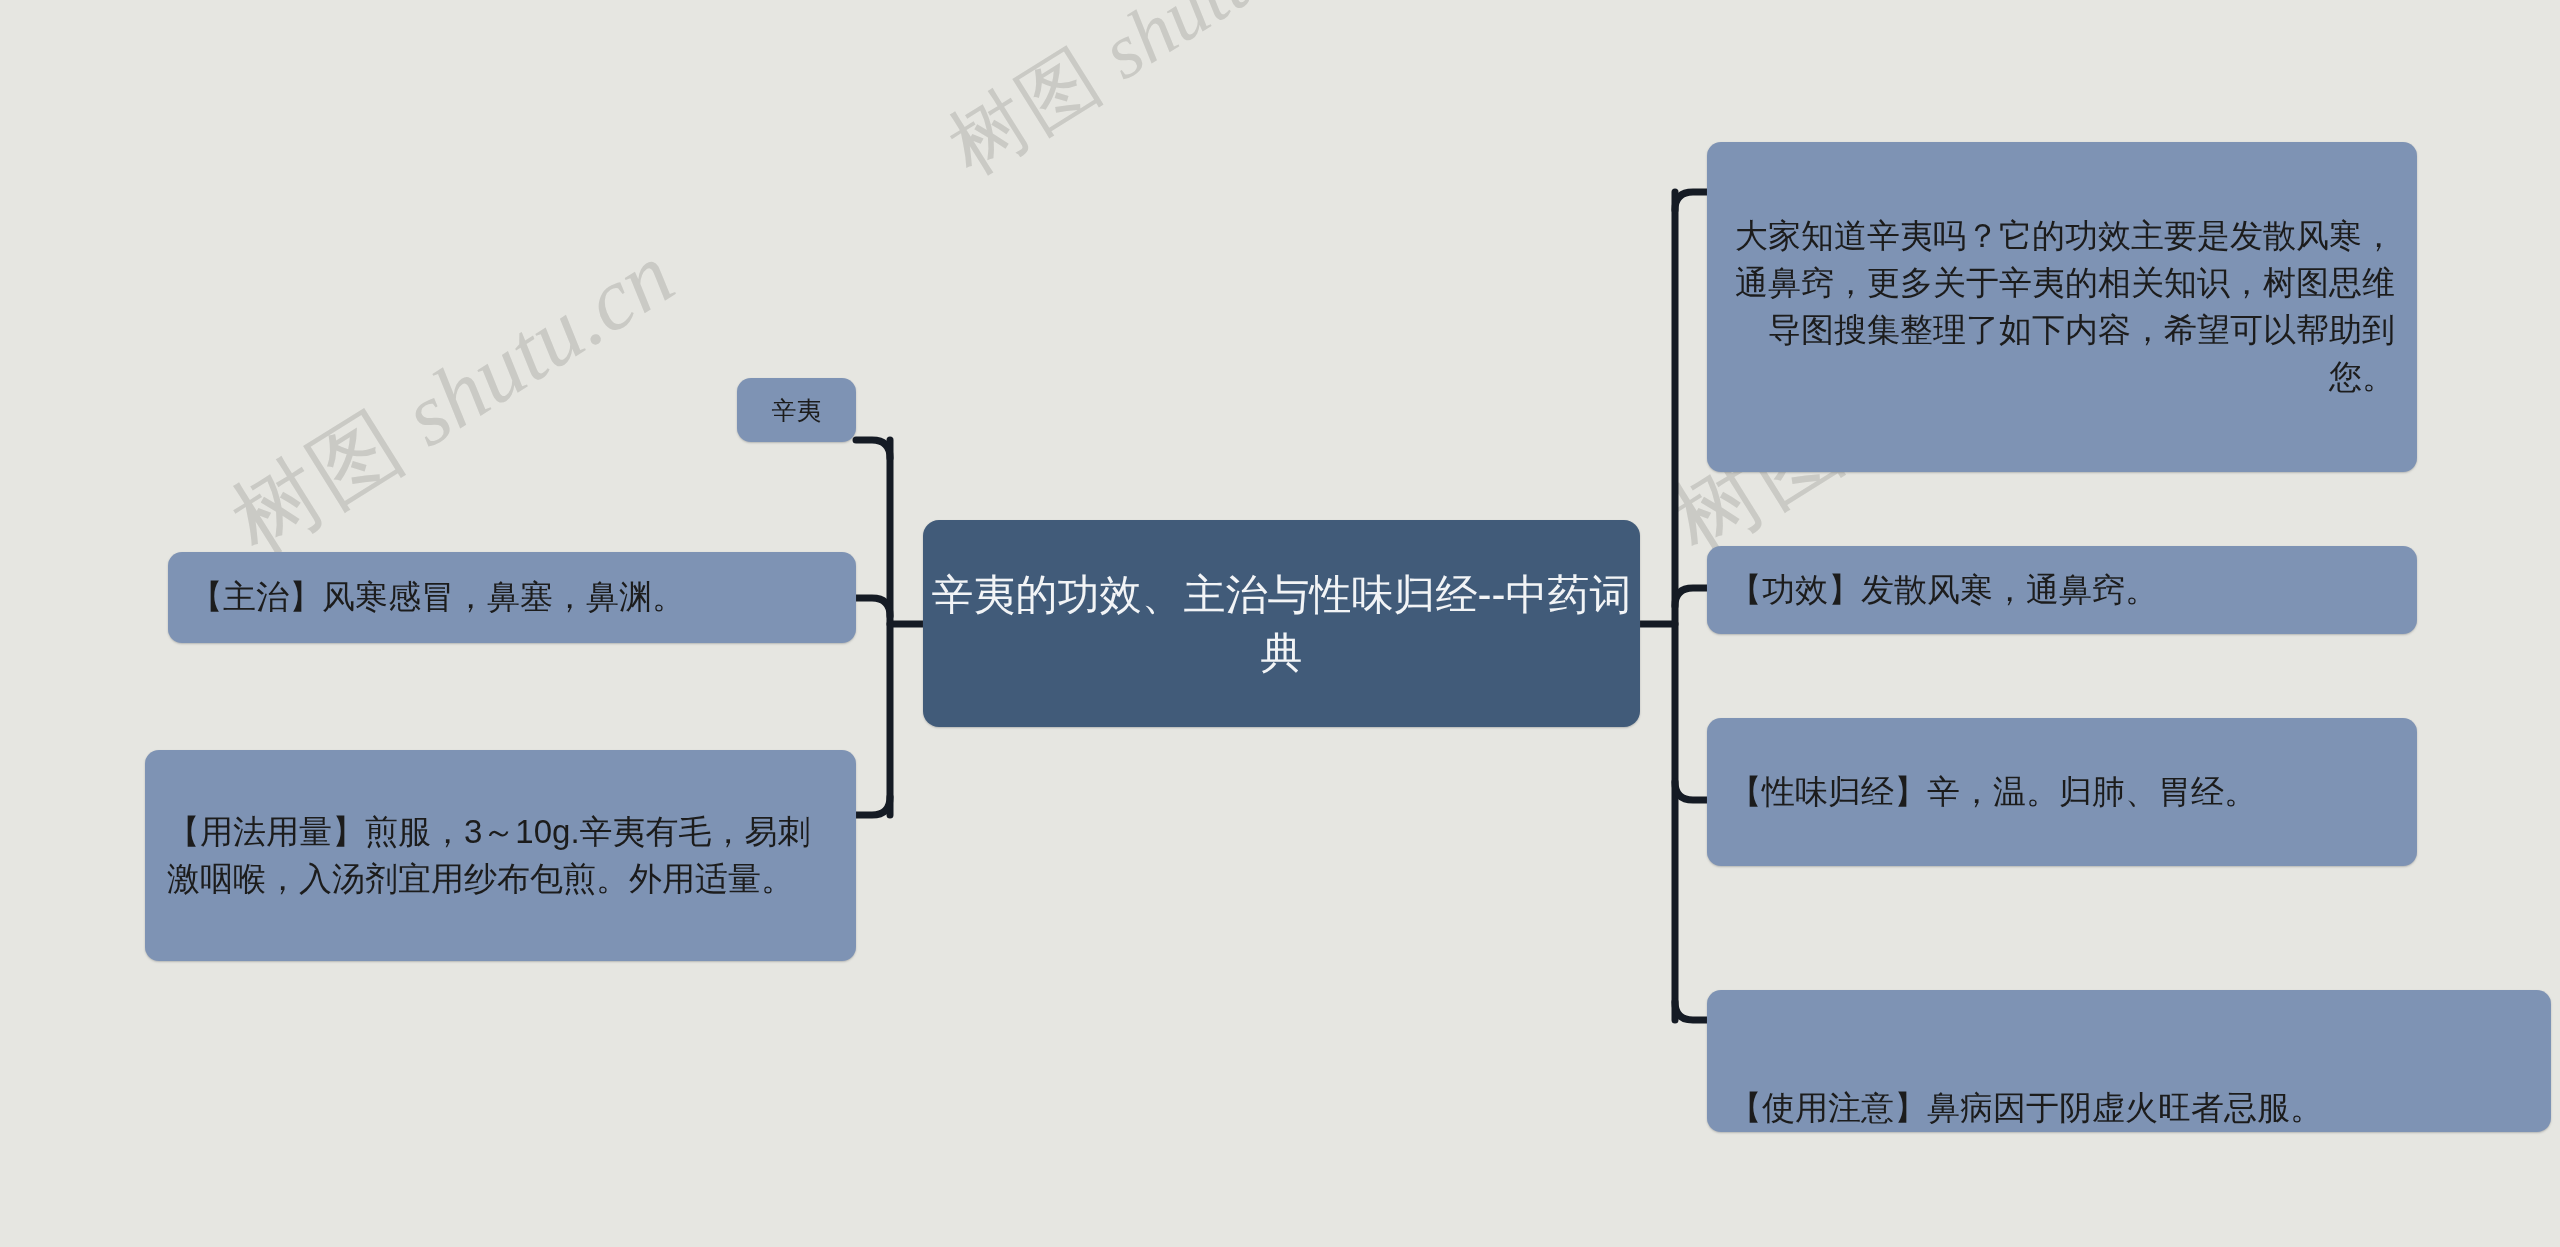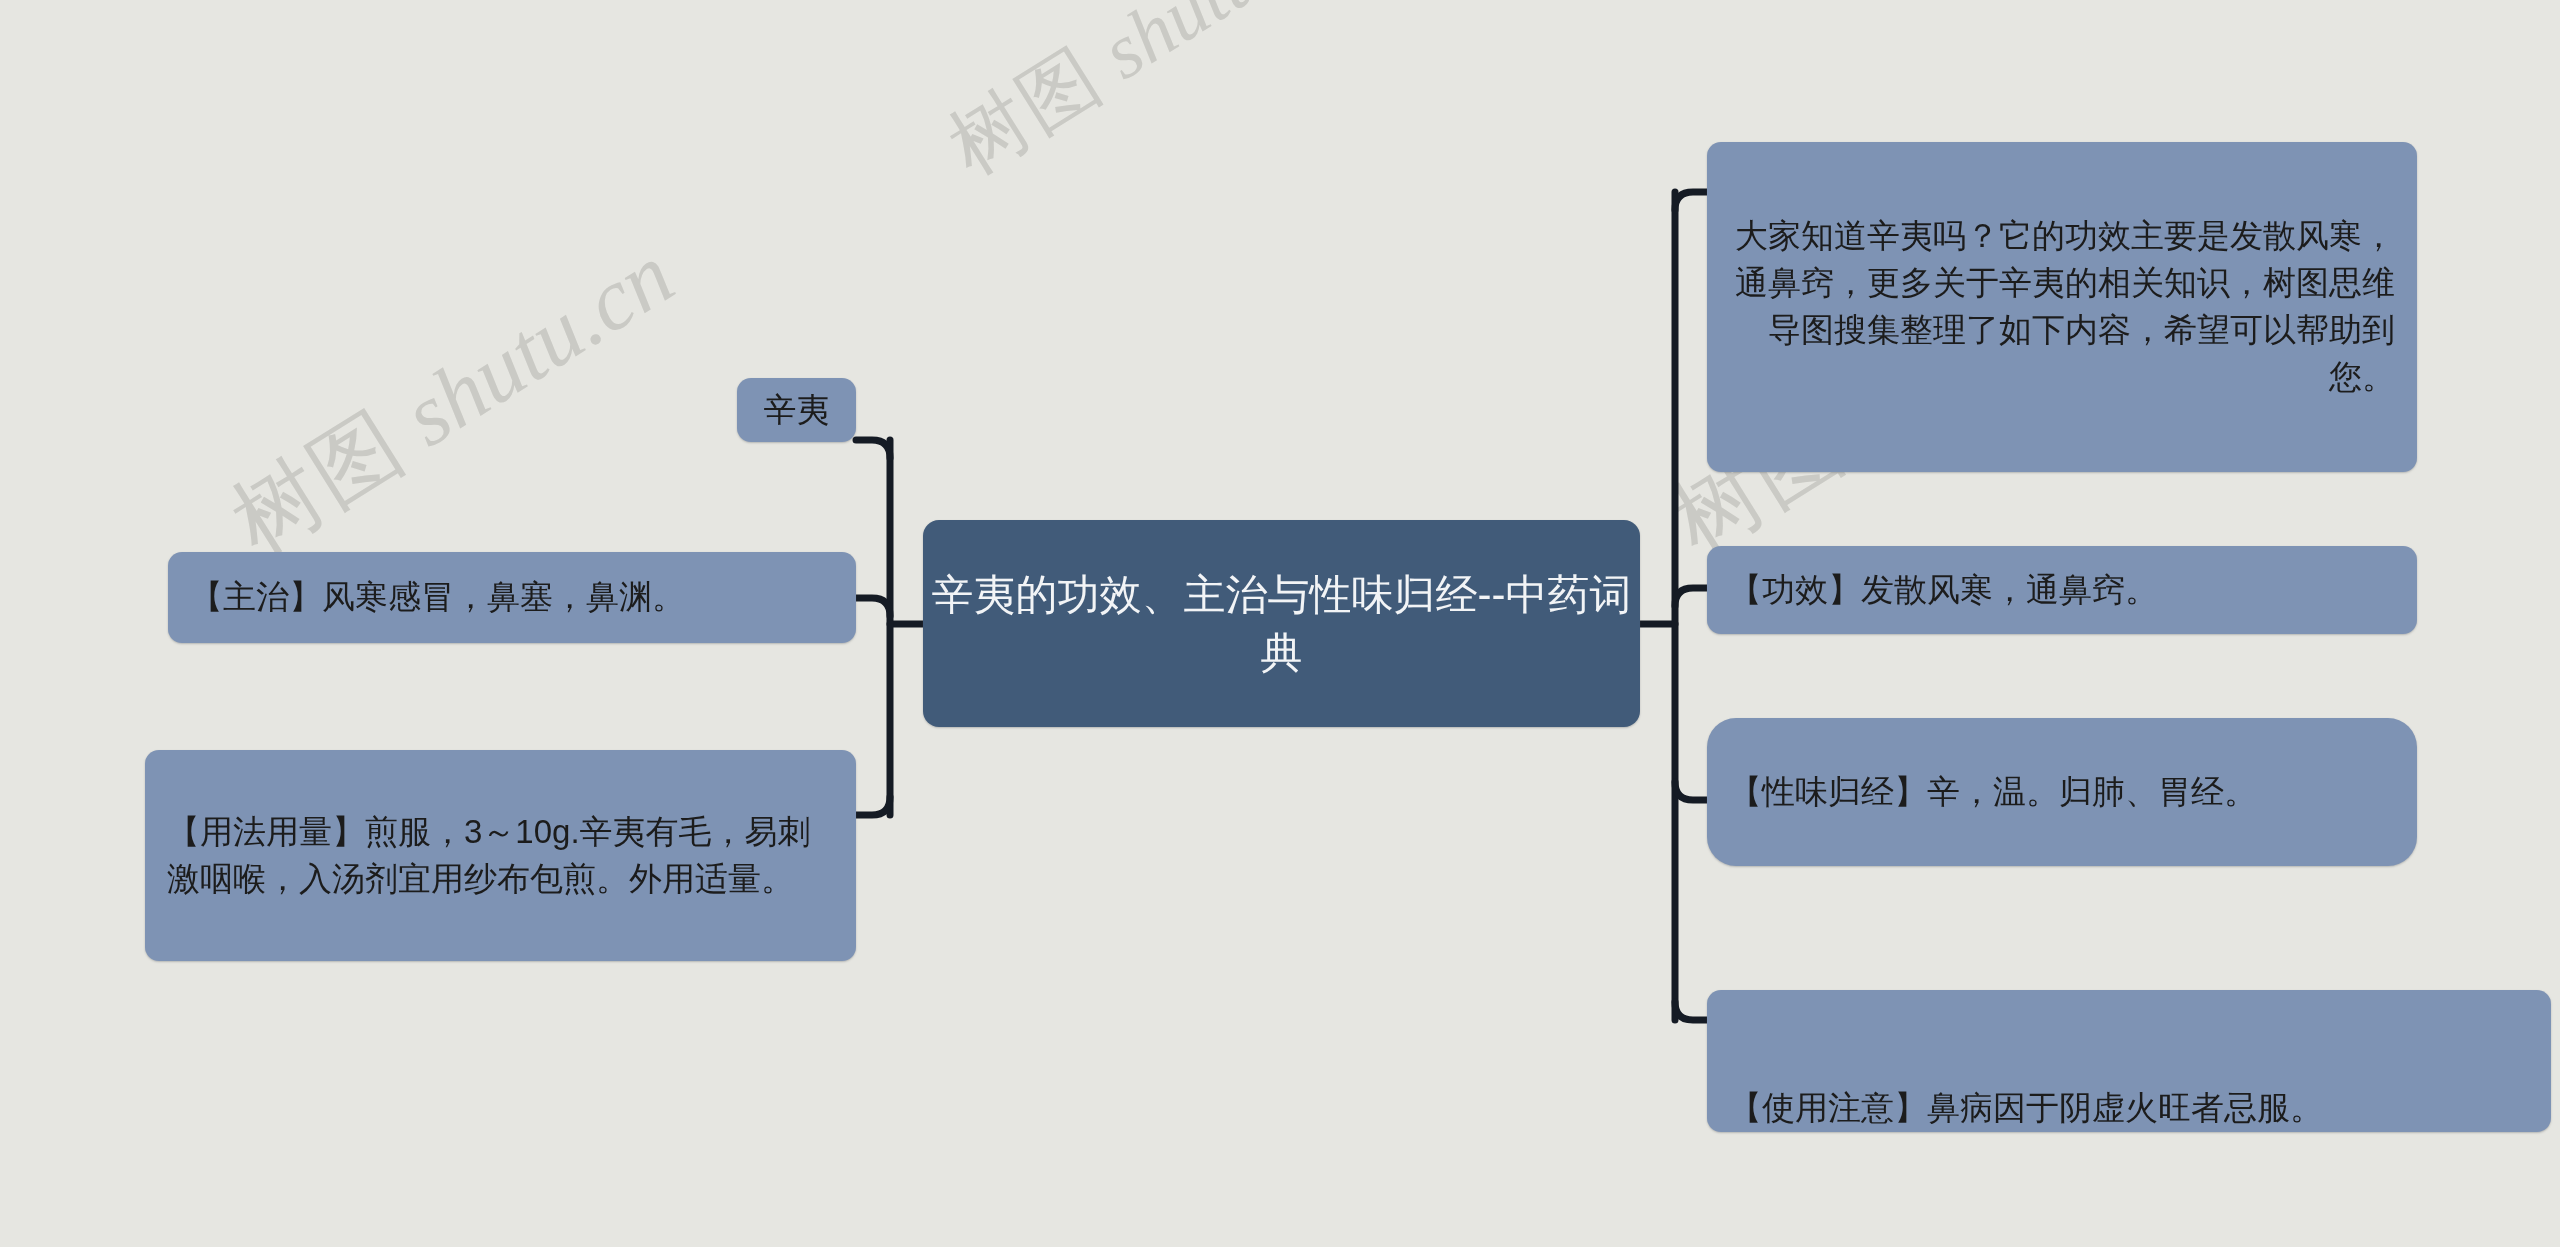--- a/index.html
+++ b/index.html
@@ -82,21 +82,21 @@
     color: #1c1c1c;
     font-size: 33px;
     line-height: 1.42;
   }
   .node-branch .txt {
     padding: 0 22px;
   }
   .node-small {
     background: #7e93b4;
     color: #1c1c1c;
-    font-size: 33px;
+    font-size: 25px;
     justify-content: center;
     text-align: center;
   }
 </style>
 </head>
 <body>
 
 <div id="canvas">
 
   <div class="wm-layer">
@@ -149,21 +149,21 @@
   </div>
 
   <div class="node node-branch" style="left:1707px; top:142px; width:710px; height:330px;text-align:right;">
     <span class="txt">大家知道辛夷吗？它的功效主要是发散风寒，通鼻窍，更多关于辛夷的相关知识，树图思维导图搜集整理了如下内容，希望可以帮助到您。</span>
   </div>
 
   <div class="node node-branch" style="left:1707px; top:546px; width:710px; height:88px;">
     <span class="txt">【功效】发散风寒，通鼻窍。</span>
   </div>
 
-  <div class="node node-branch" style="left:1707px; top:718px; width:710px; height:148px;border-radius:29px;">
+  <div class="node node-branch" style="left:1707px; top:718px; width:710px; height:148px;">
     <span class="txt">【性味归经】辛，温。归肺、胃经。</span>
   </div>
 
   <div class="node node-branch" style="left:1707px; top:990px; width:844px; height:142px;align-items:flex-end;">
     <span class="txt">【使用注意】鼻病因于阴虚火旺者忌服。</span>
   </div>
 
 </div>
 
 </body></html>

